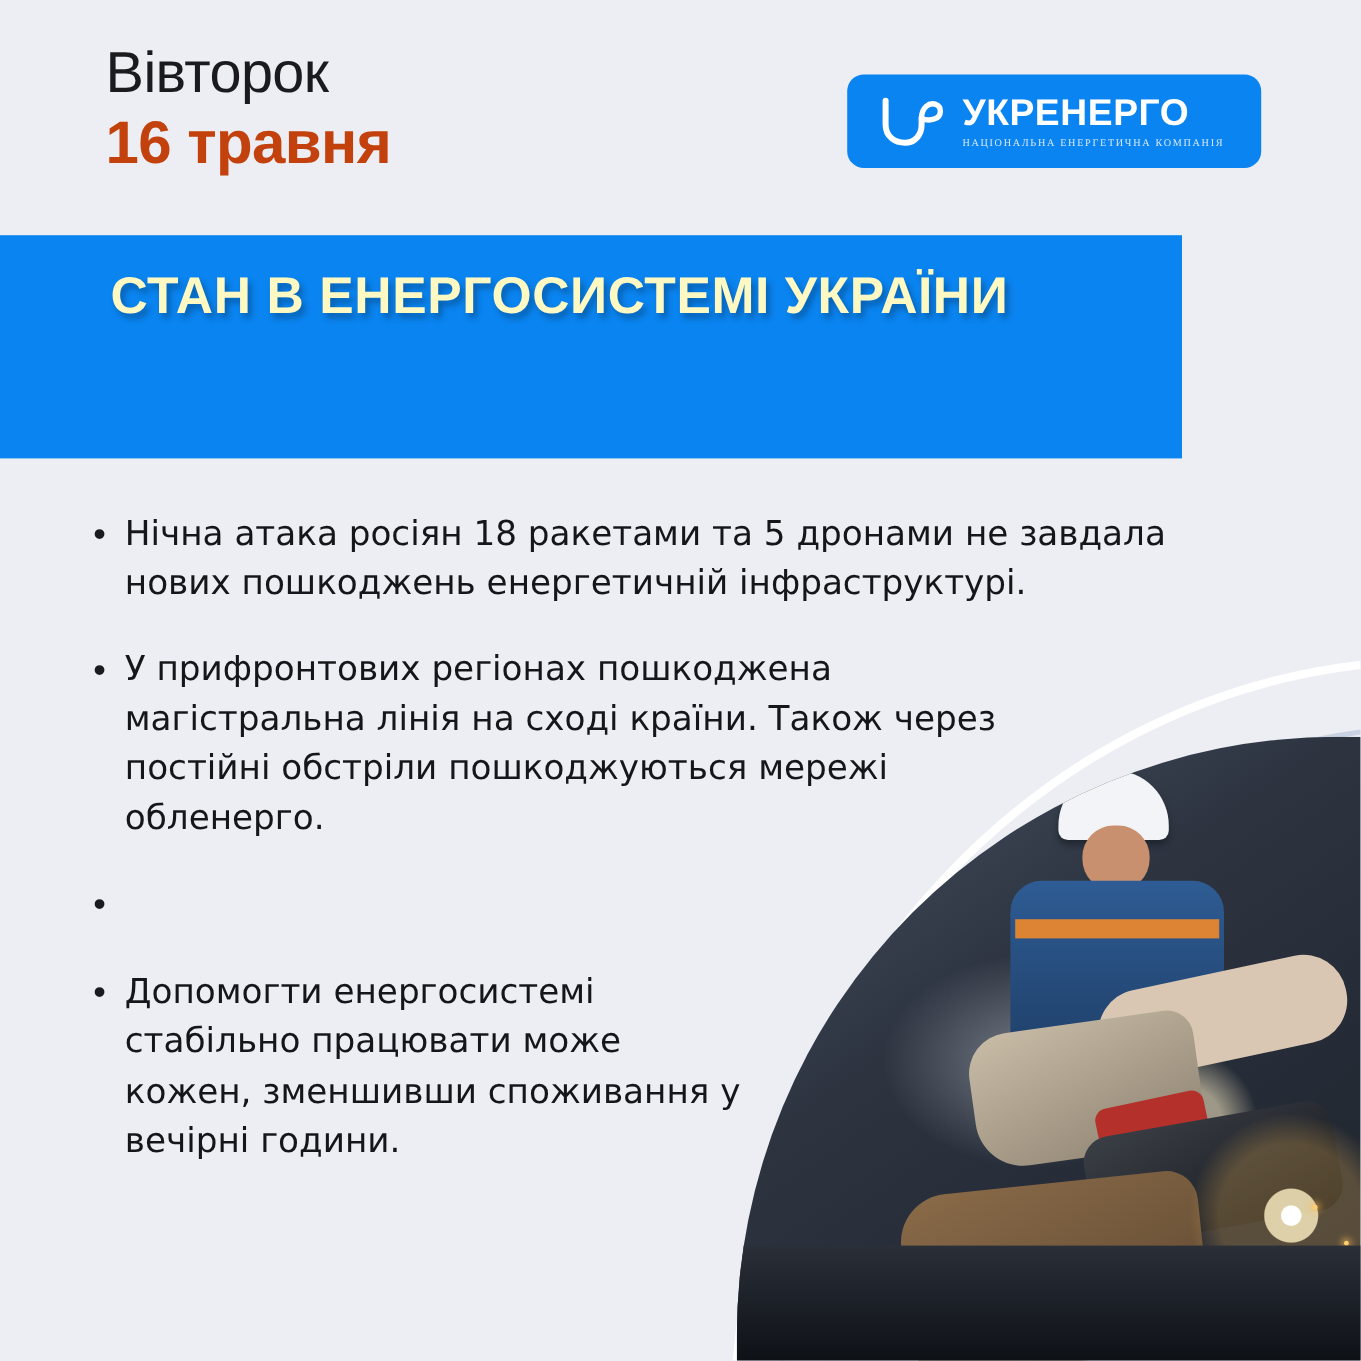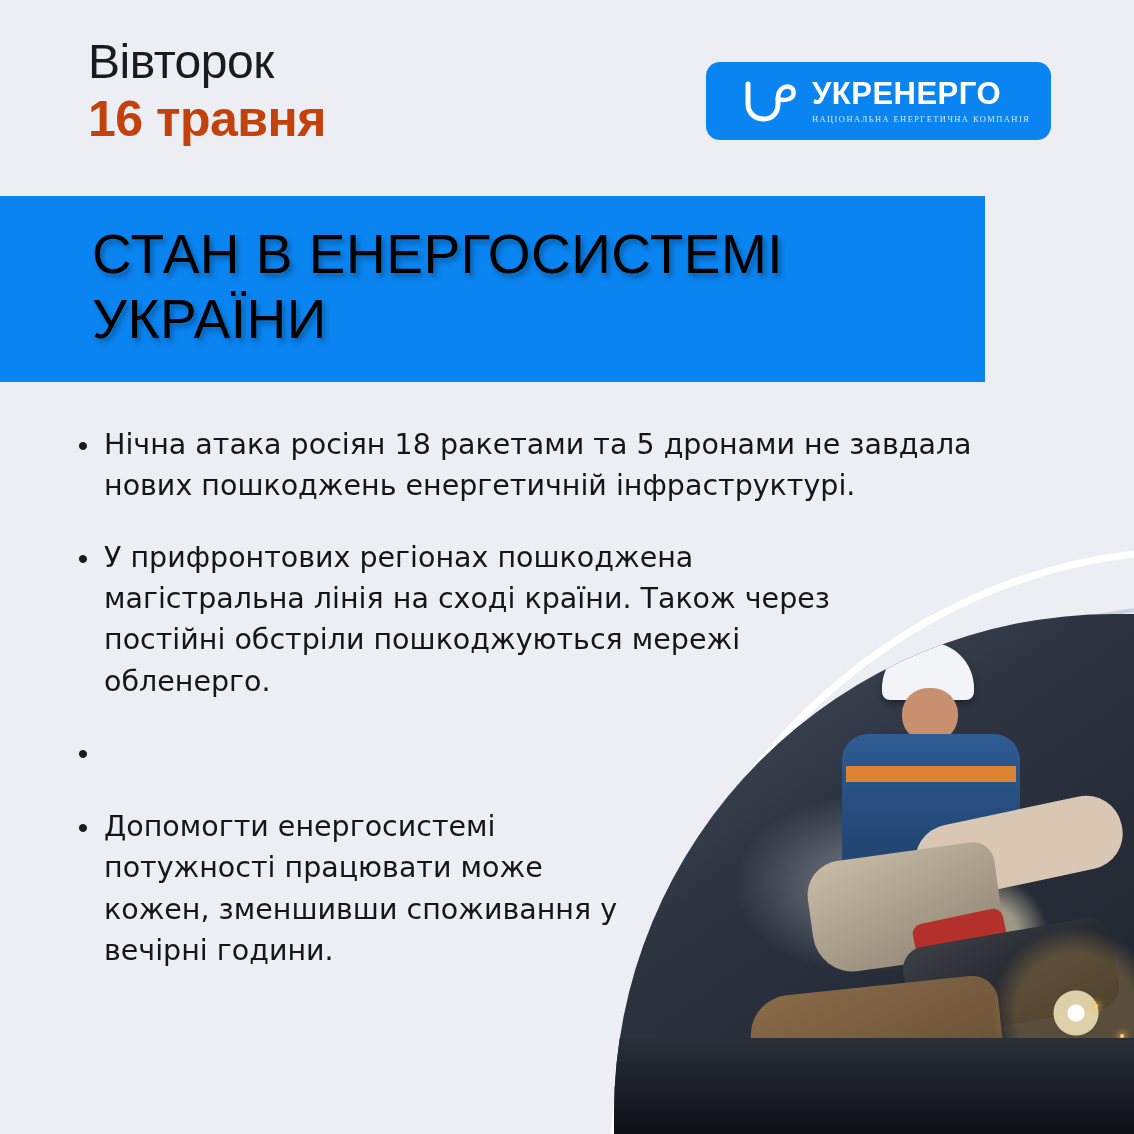--- a/index.html
+++ b/index.html
@@ -55,21 +55,21 @@
   .logo-badge {
     position: absolute;
     left: 706px;
     top: 62px;
     width: 345px;
     height: 78px;
     background: #0a84f0;
     border-radius: 14px;
     display: flex;
     align-items: center;
-    padding-left: 34px;
+    padding-left: 24px;
     box-sizing: border-box;
   }
   .logo-mark {
     width: 58px;
     height: 46px;
     flex: 0 0 auto;
     margin-right: 14px;
   }
   .logo-text-wrap {
     display: flex;
@@ -99,23 +99,23 @@
     top: 196px;
     width: 985px;
     height: 186px;
     background: #0a84f0;
   }
   .title-text {
     position: absolute;
     left: 92px;
     top: 26px;
     width: 880px;
-    color: #000000;
-    font-size: 55px;
-    font-weight: normal;
+    color: #fef9c3;
+    font-size: 43px;
+    font-weight: bold;
     line-height: 1.18;
     letter-spacing: 0.5px;
     text-shadow: 3px 4px 5px rgba(0,0,0,0.28);
     text-transform: uppercase;
   }
 
   
   .bullets {
     position: absolute;
     left: 62px;
@@ -344,21 +344,21 @@
       <div class="bullet-dot">•</div>
       <div class="bullet-text">У прифронтових регіонах пошкоджена магістральна лінія на сході країни. Також через постійні обстріли пошкоджуються мережі обленерго.</div>
     </div>
 
     <div class="bullet">
       <div class="bullet-dot">•</div>
     </div>
 
     <div class="bullet">
       <div class="bullet-dot">•</div>
-      <div class="bullet-text">Допомогти енергосистемі потужності працювати може кожен, зменшивши споживання у вечірні години.</div>
+      <div class="bullet-text">Допомогти енергосистемі стабільно працювати може кожен, зменшивши споживання у вечірні години.</div>
     </div>
 
   </div>
 
   <svg class="swoosh" viewBox="0 0 560 620" xmlns="http://www.w3.org/2000/svg">
     <path d="M560 40 C300 70 70 290 40 620" fill="none" stroke="#ffffff" stroke-width="7"></path>
     <path d="M560 96 C320 128 110 330 78 620" fill="none" stroke="#c9d2e2" stroke-width="4"></path>
   </svg>
 
   <div class="photo-wrap">

